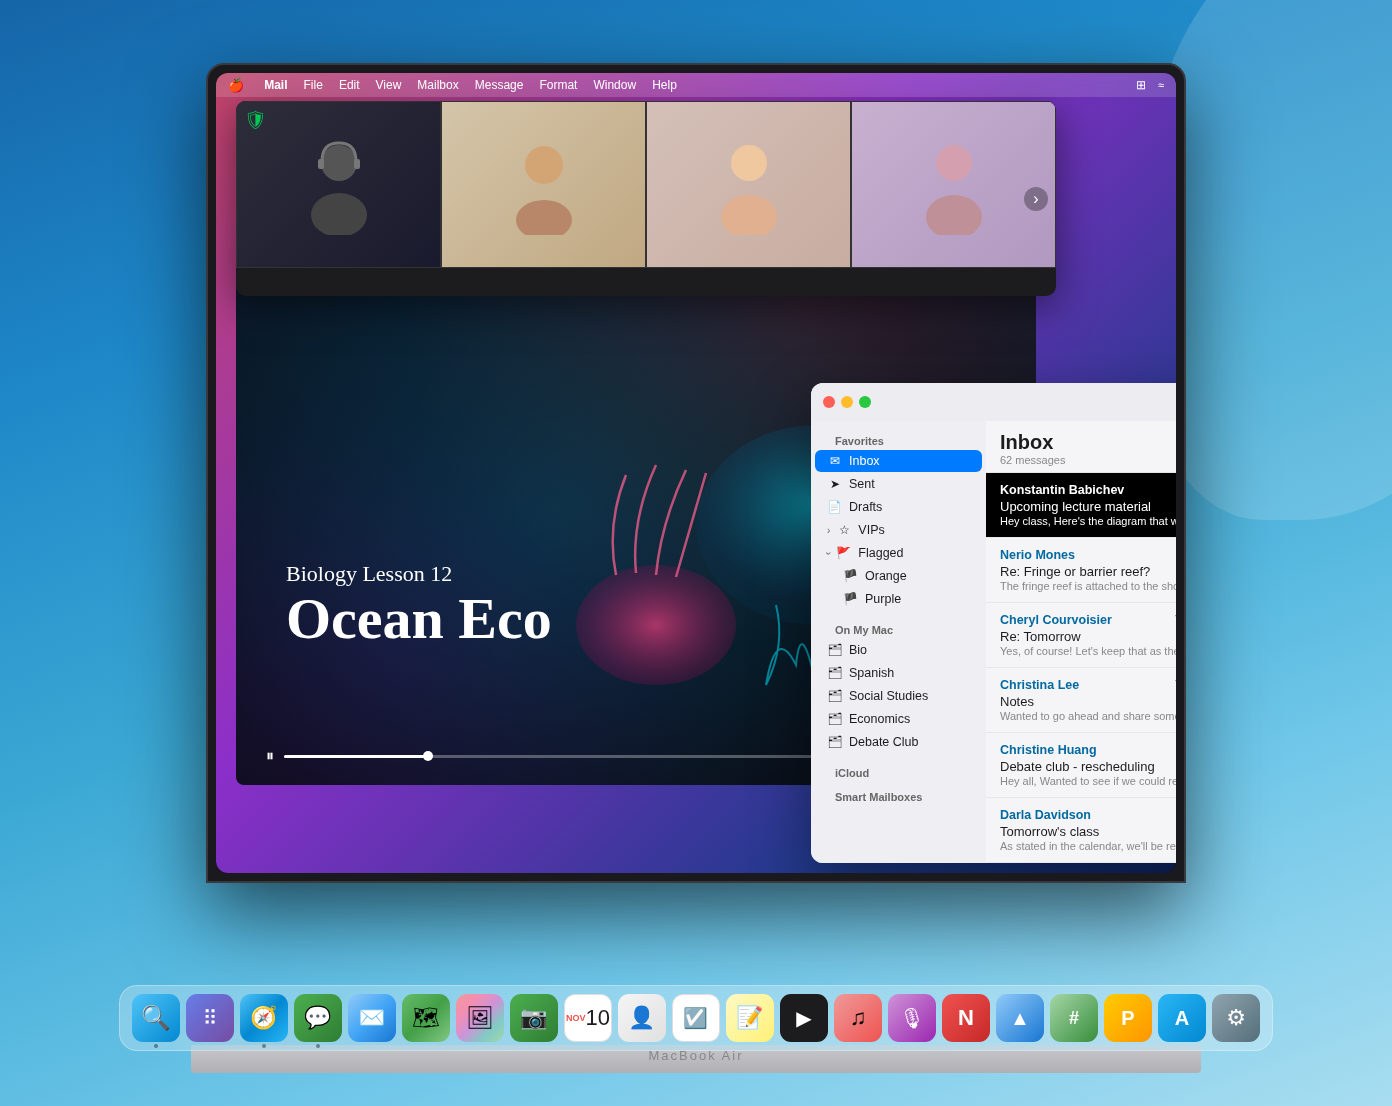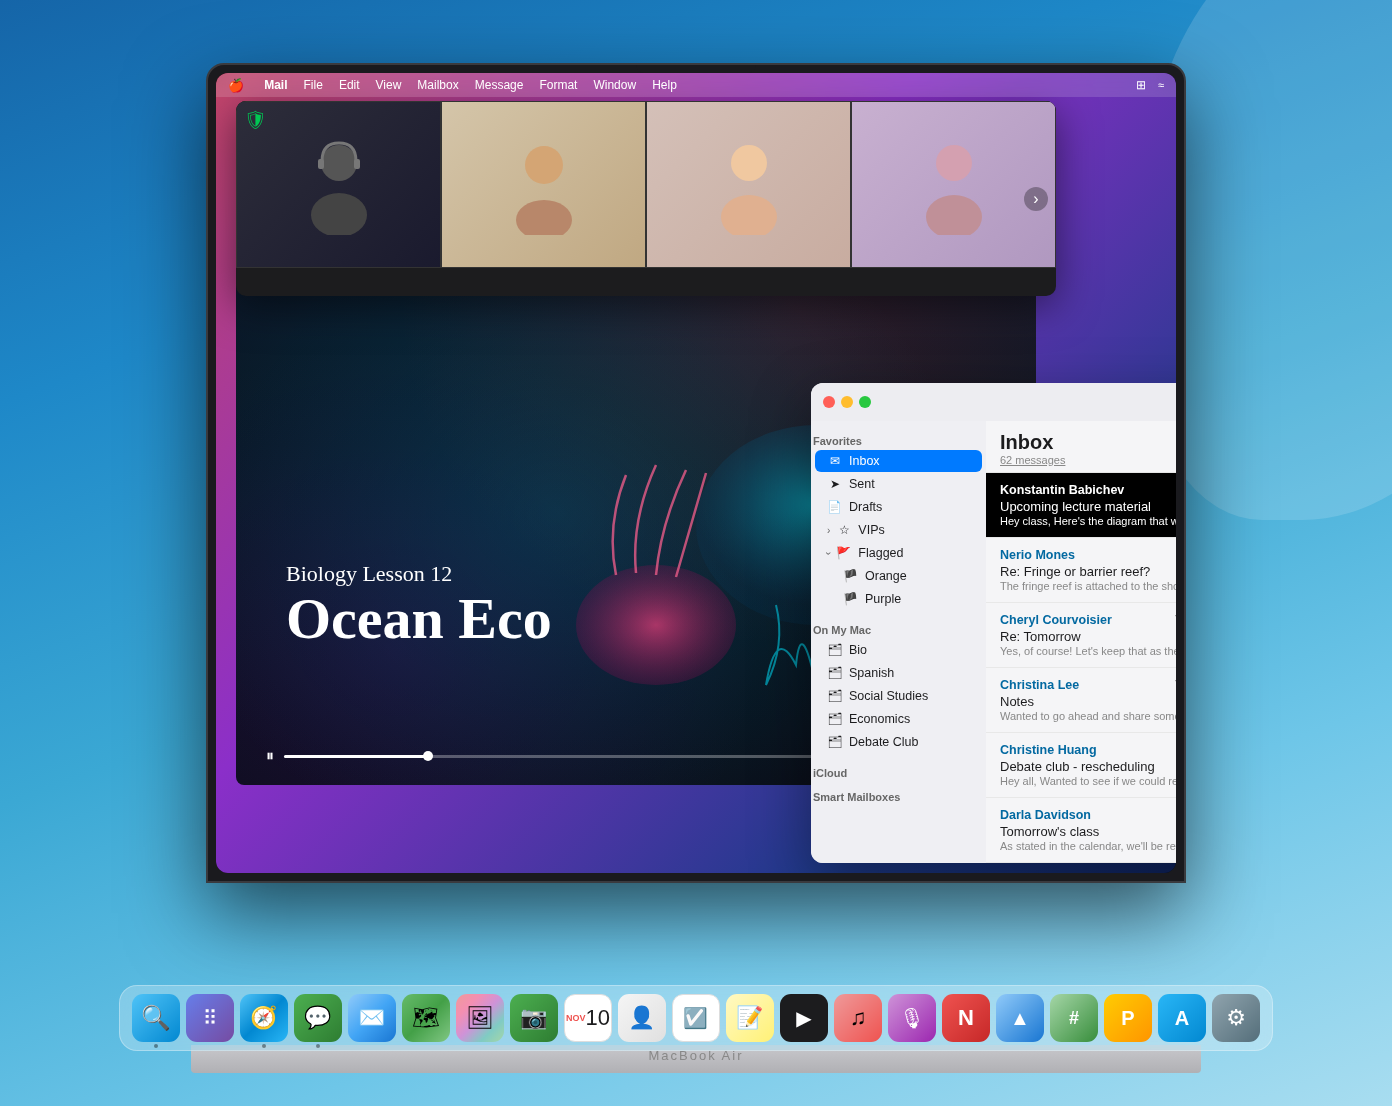--- a/index.html
+++ b/index.html
@@ -344,21 +344,21 @@
       background: rgba(238,238,242,0.95);
       flex-shrink: 0;
       padding: 8px 0;
       overflow-y: auto;
     }
 
     .sidebar-section-header {
       font-size: 11px;
       color: #666;
       font-weight: 600;
-      padding: 6px 2px 2px;
+      padding: 6px 24px 2px;
       text-transform: none;
     }
 
     .sidebar-item {
       display: flex;
       align-items: center;
       gap: 6px;
       padding: 4px 12px;
       font-size: 12.5px;
       color: #1c1c1e;
@@ -403,21 +403,20 @@
 
     .mail-list-title {
       font-size: 20px;
       font-weight: 700;
       color: #1c1c1e;
     }
 
     .mail-list-subtitle {
       font-size: 11px;
       color: #888;
-      text-decoration: underline;
     }
 
     .mail-item {
       padding: 10px 14px;
       border-bottom: 1px solid #e8e8e8;
       cursor: pointer;
     }
 
     .mail-item.selected {
       background: #000000;

